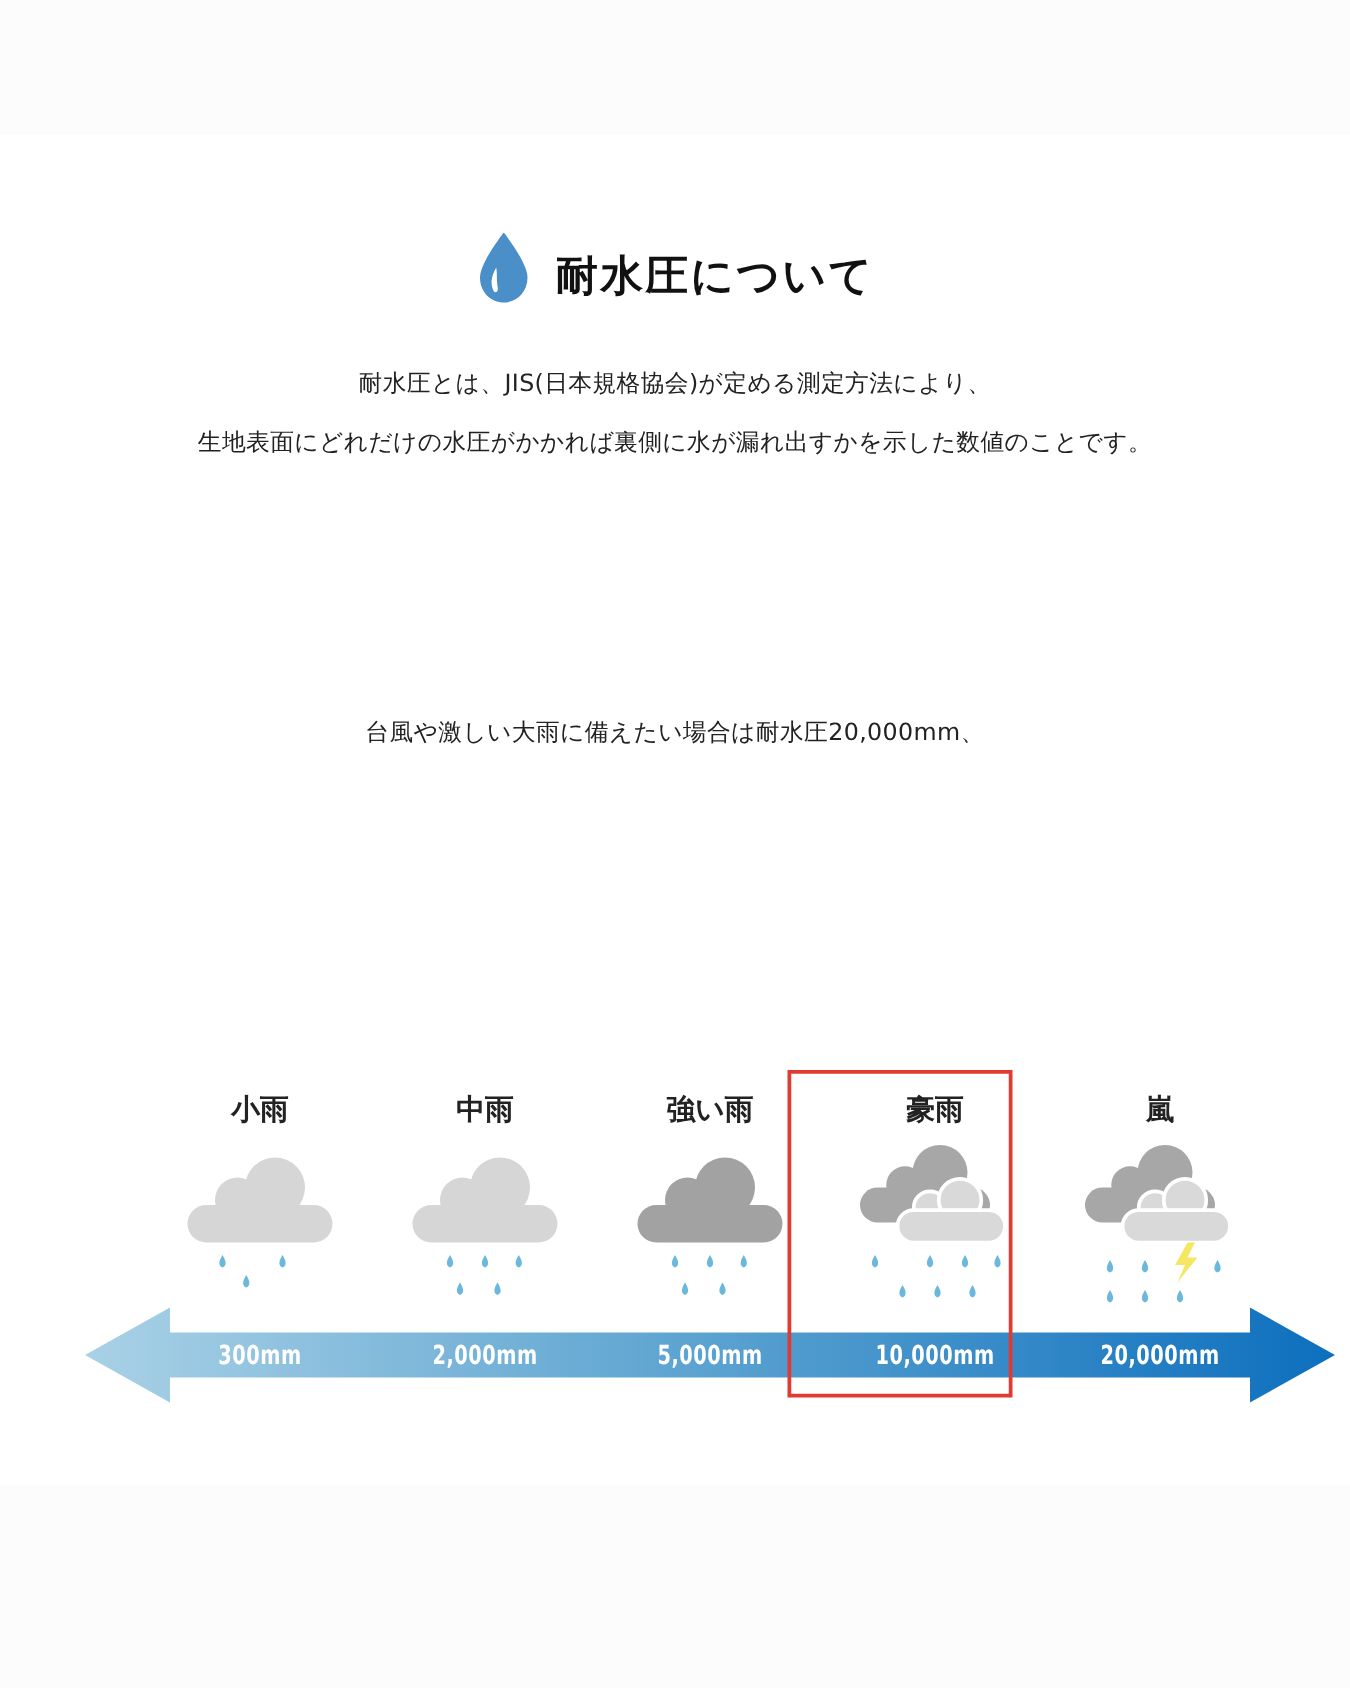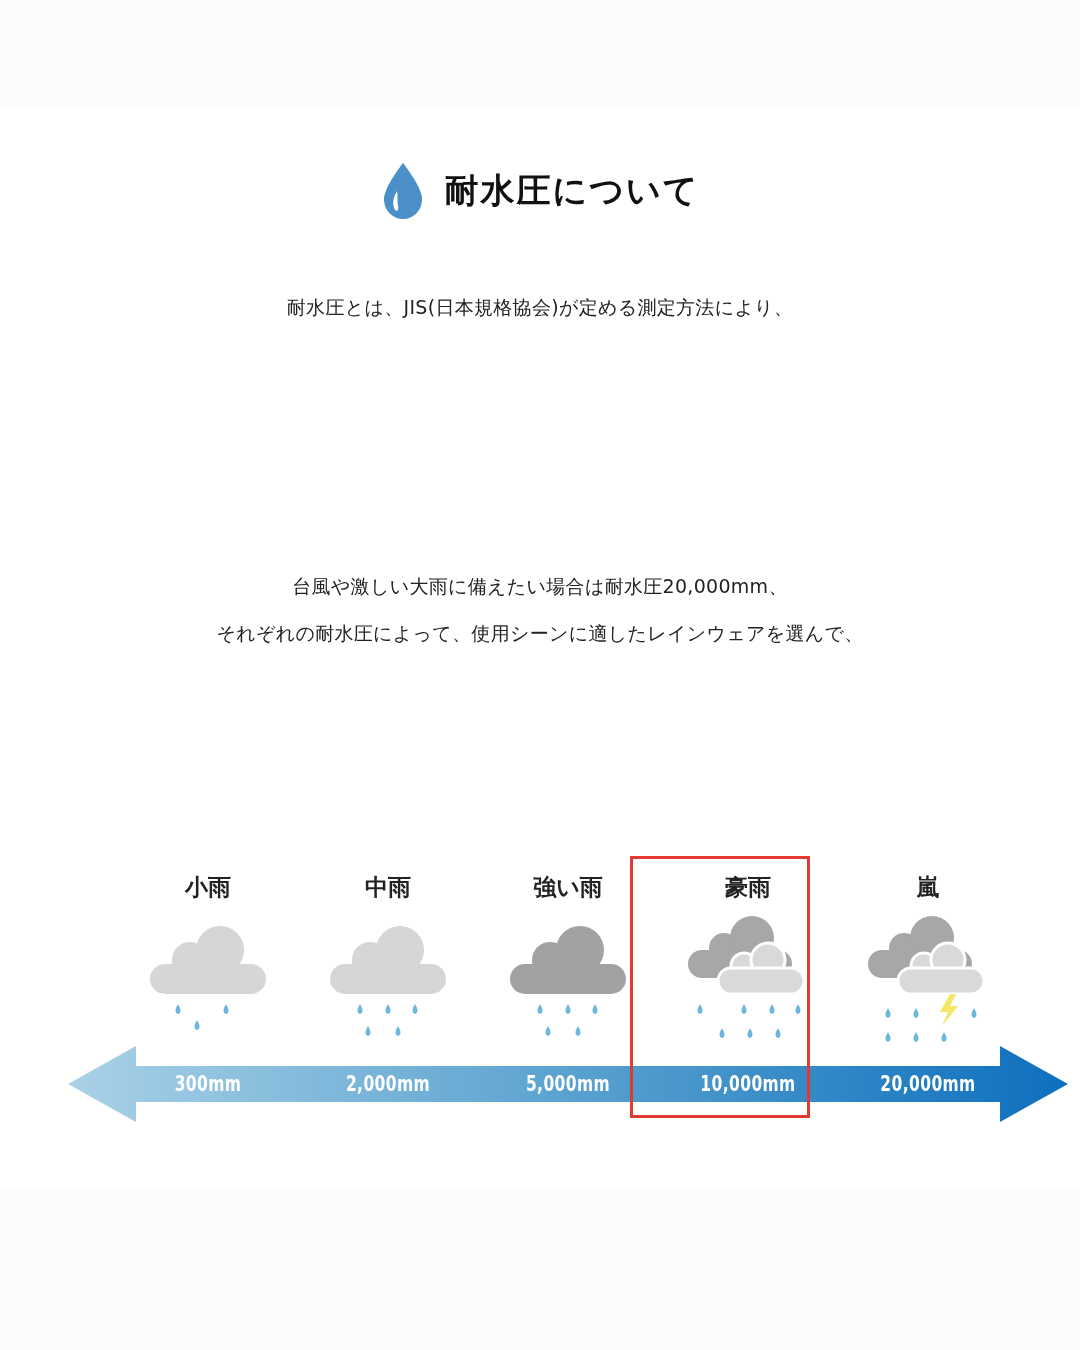--- a/index.html
+++ b/index.html
@@ -7,22 +7,22 @@
     width: 1080px; height: 1350px; position: relative; overflow: hidden;
     background: #fcfcfc;
     font-family: "DejaVu Sans", "Liberation Sans", sans-serif;
     color: #222;
   }
   .band-top { position: absolute; left: 0; top: 0; width: 1080px; height: 108px; background: #fcfcfc; }
   .content { position: absolute; left: 0; top: 108px; width: 1080px; height: 1080px; background: #ffffff; }
   .band-bottom { position: absolute; left: 0; top: 1188px; width: 1080px; height: 162px; background: #fcfcfc; }
 
   .title-row {
-    position: absolute; top: 53px; left: 0; width: 1080px;
-    display: flex; justify-content: center; align-items: center; gap: 18px;
+    position: absolute; top: 76px; left: 0; width: 1080px;
+    display: flex; justify-content: center; align-items: flex-end; gap: 18px;
   }
   .title-row svg { width: 46px; height: 60px; }
   .title-text { font-size: 34px; font-weight: bold; letter-spacing: 2px; color: #111; }
 
   .para { position: absolute; left: 0; width: 1080px; text-align: center; }
   .line { font-size: 19px; height: 47px; line-height: 47px; color: #222; letter-spacing: 0.3px; }
 
   .scale { position: absolute; left: 0; top: 740px; width: 1080px; height: 300px; margin-left: 28px; }
   .level { position: absolute; top: 0; width: 180px; text-align: center; }
   .level-label { position: absolute; top: 24px; left: 0; width: 180px; font-size: 23px; font-weight: bold; color: #222; }
@@ -49,26 +49,26 @@
   <div class="title-row">
     <svg viewBox="0 0 46 60">
       <path d="M23 2 C23 2 4 26 4 38 C4 50 13 58 23 58 C33 58 42 50 42 38 C42 26 23 2 23 2 Z" fill="#4a8fc7"></path>
       <path d="M17 30 C13 37 12 43 15 49 C17 51 19 49 18 45 C17 40 18 35 17 30 Z" fill="#ffffff"></path>
     </svg>
     <span class="title-text">耐水圧について</span>
   </div>
 
   <div class="para" style="top:176px;">
     <div class="line">耐水圧とは、JIS(日本規格協会)が定める測定方法により、</div>
+    <div class="line">生地表面にどれだけの水圧がかかれば裏側に水が漏れ出すかを示した数値のことです。</div>
   </div>
 
 
   <div class="para" style="top:455px;">
     <div class="line">台風や激しい大雨に備えたい場合は耐水圧20,000mm、</div>
-    <div class="line">それぞれの耐水圧によって、使用シーンに適したレインウェアを選んで、</div>
   </div>
 
   <div class="scale">
 
     <svg class="arrow" viewBox="0 0 1000 80">
       <defs>
         <linearGradient id="arrowGrad" x1="0" y1="0" x2="1" y2="0">
           <stop offset="0" stop-color="#a9d1e6"></stop>
           <stop offset="0.5" stop-color="#5aa2d0"></stop>
           <stop offset="1" stop-color="#0d6fbe"></stop>

